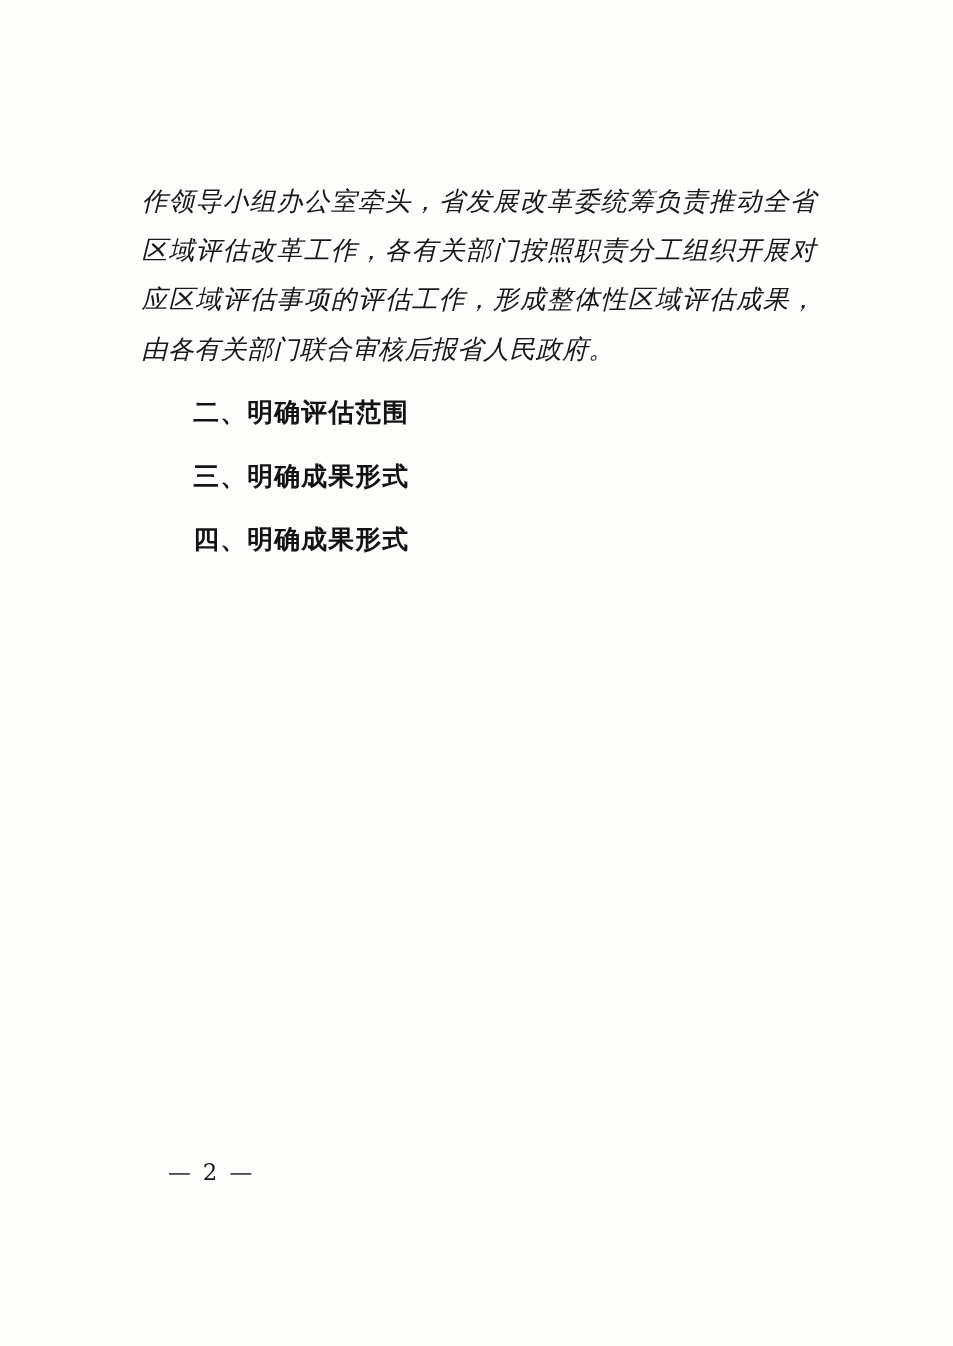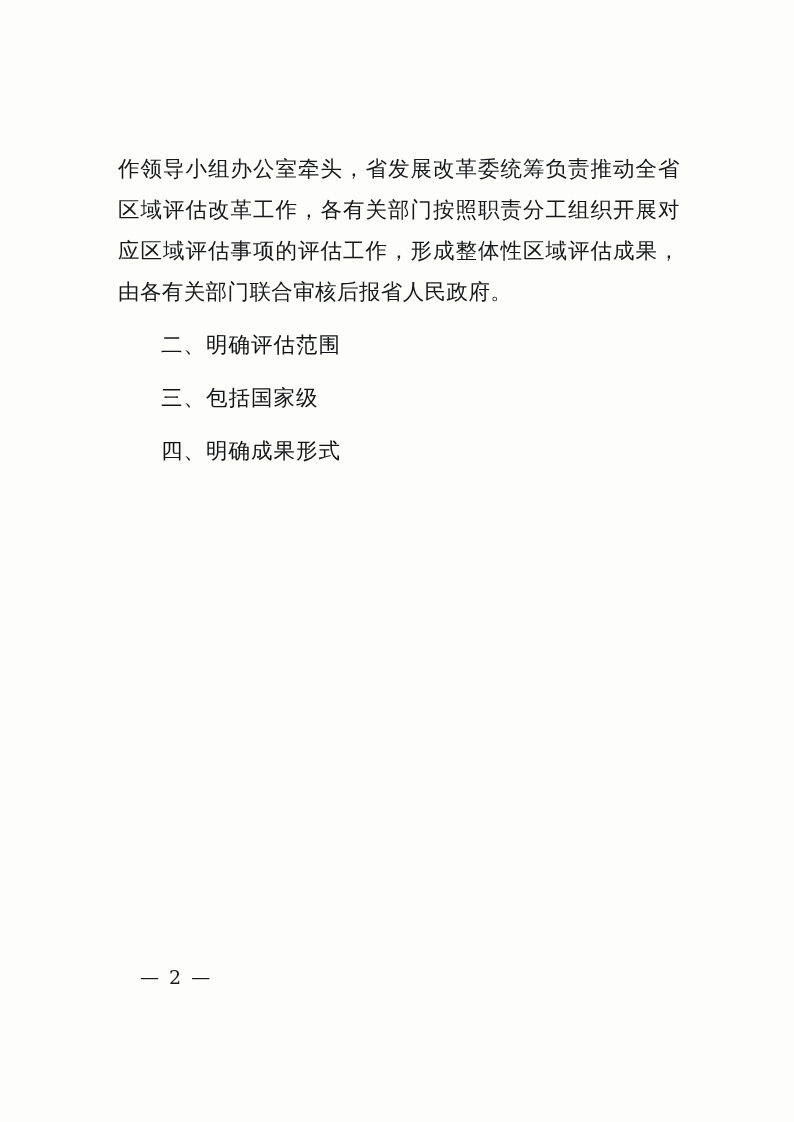--- a/index.html
+++ b/index.html
@@ -31,28 +31,29 @@
   }
   .para {
     font-size: 21.5px;
     line-height: 41px;
     text-align: justify;
     text-justify: inter-ideograph;
     letter-spacing: 0.4px;
     margin: 0 0 0 0;
     color: #17181a;
     font-weight: 400;
+    font-style: italic;
   }
   .para.indent {
     text-indent: 43px;
   }
   .heading {
     font-size: 21.5px;
     line-height: 41px;
-    font-weight: 400;
+    font-weight: 700;
     text-indent: 43px;
     letter-spacing: 1px;
     color: #121315;
     margin: 0;
     font-family: "DejaVu Sans", "Liberation Sans", sans-serif;
   }
   .block-gap {
     height: 12px;
   }
   .footer {
@@ -77,21 +78,21 @@
 
     <p class="para">作领导小组办公室牵头，省发展改革委统筹负责推动全省区域评估改革工作，各有关部门按照职责分工组织开展对应区域评估事项的评估工作，形成整体性区域评估成果，由各有关部门联合审核后报省人民政府。</p>
 
     <div class="block-gap"></div>
 
     <p class="heading">二、明确评估范围</p>
 
 
     <div class="block-gap"></div>
 
-    <p class="heading">三、包括国家级</p>
+    <p class="heading">三、明确成果形式</p>
 
 
     <div class="block-gap"></div>
 
     <p class="heading">四、明确成果形式</p>
   </div>
 
   <div class="footer">
     <span class="page-num">— 2 —</span>
   </div>

